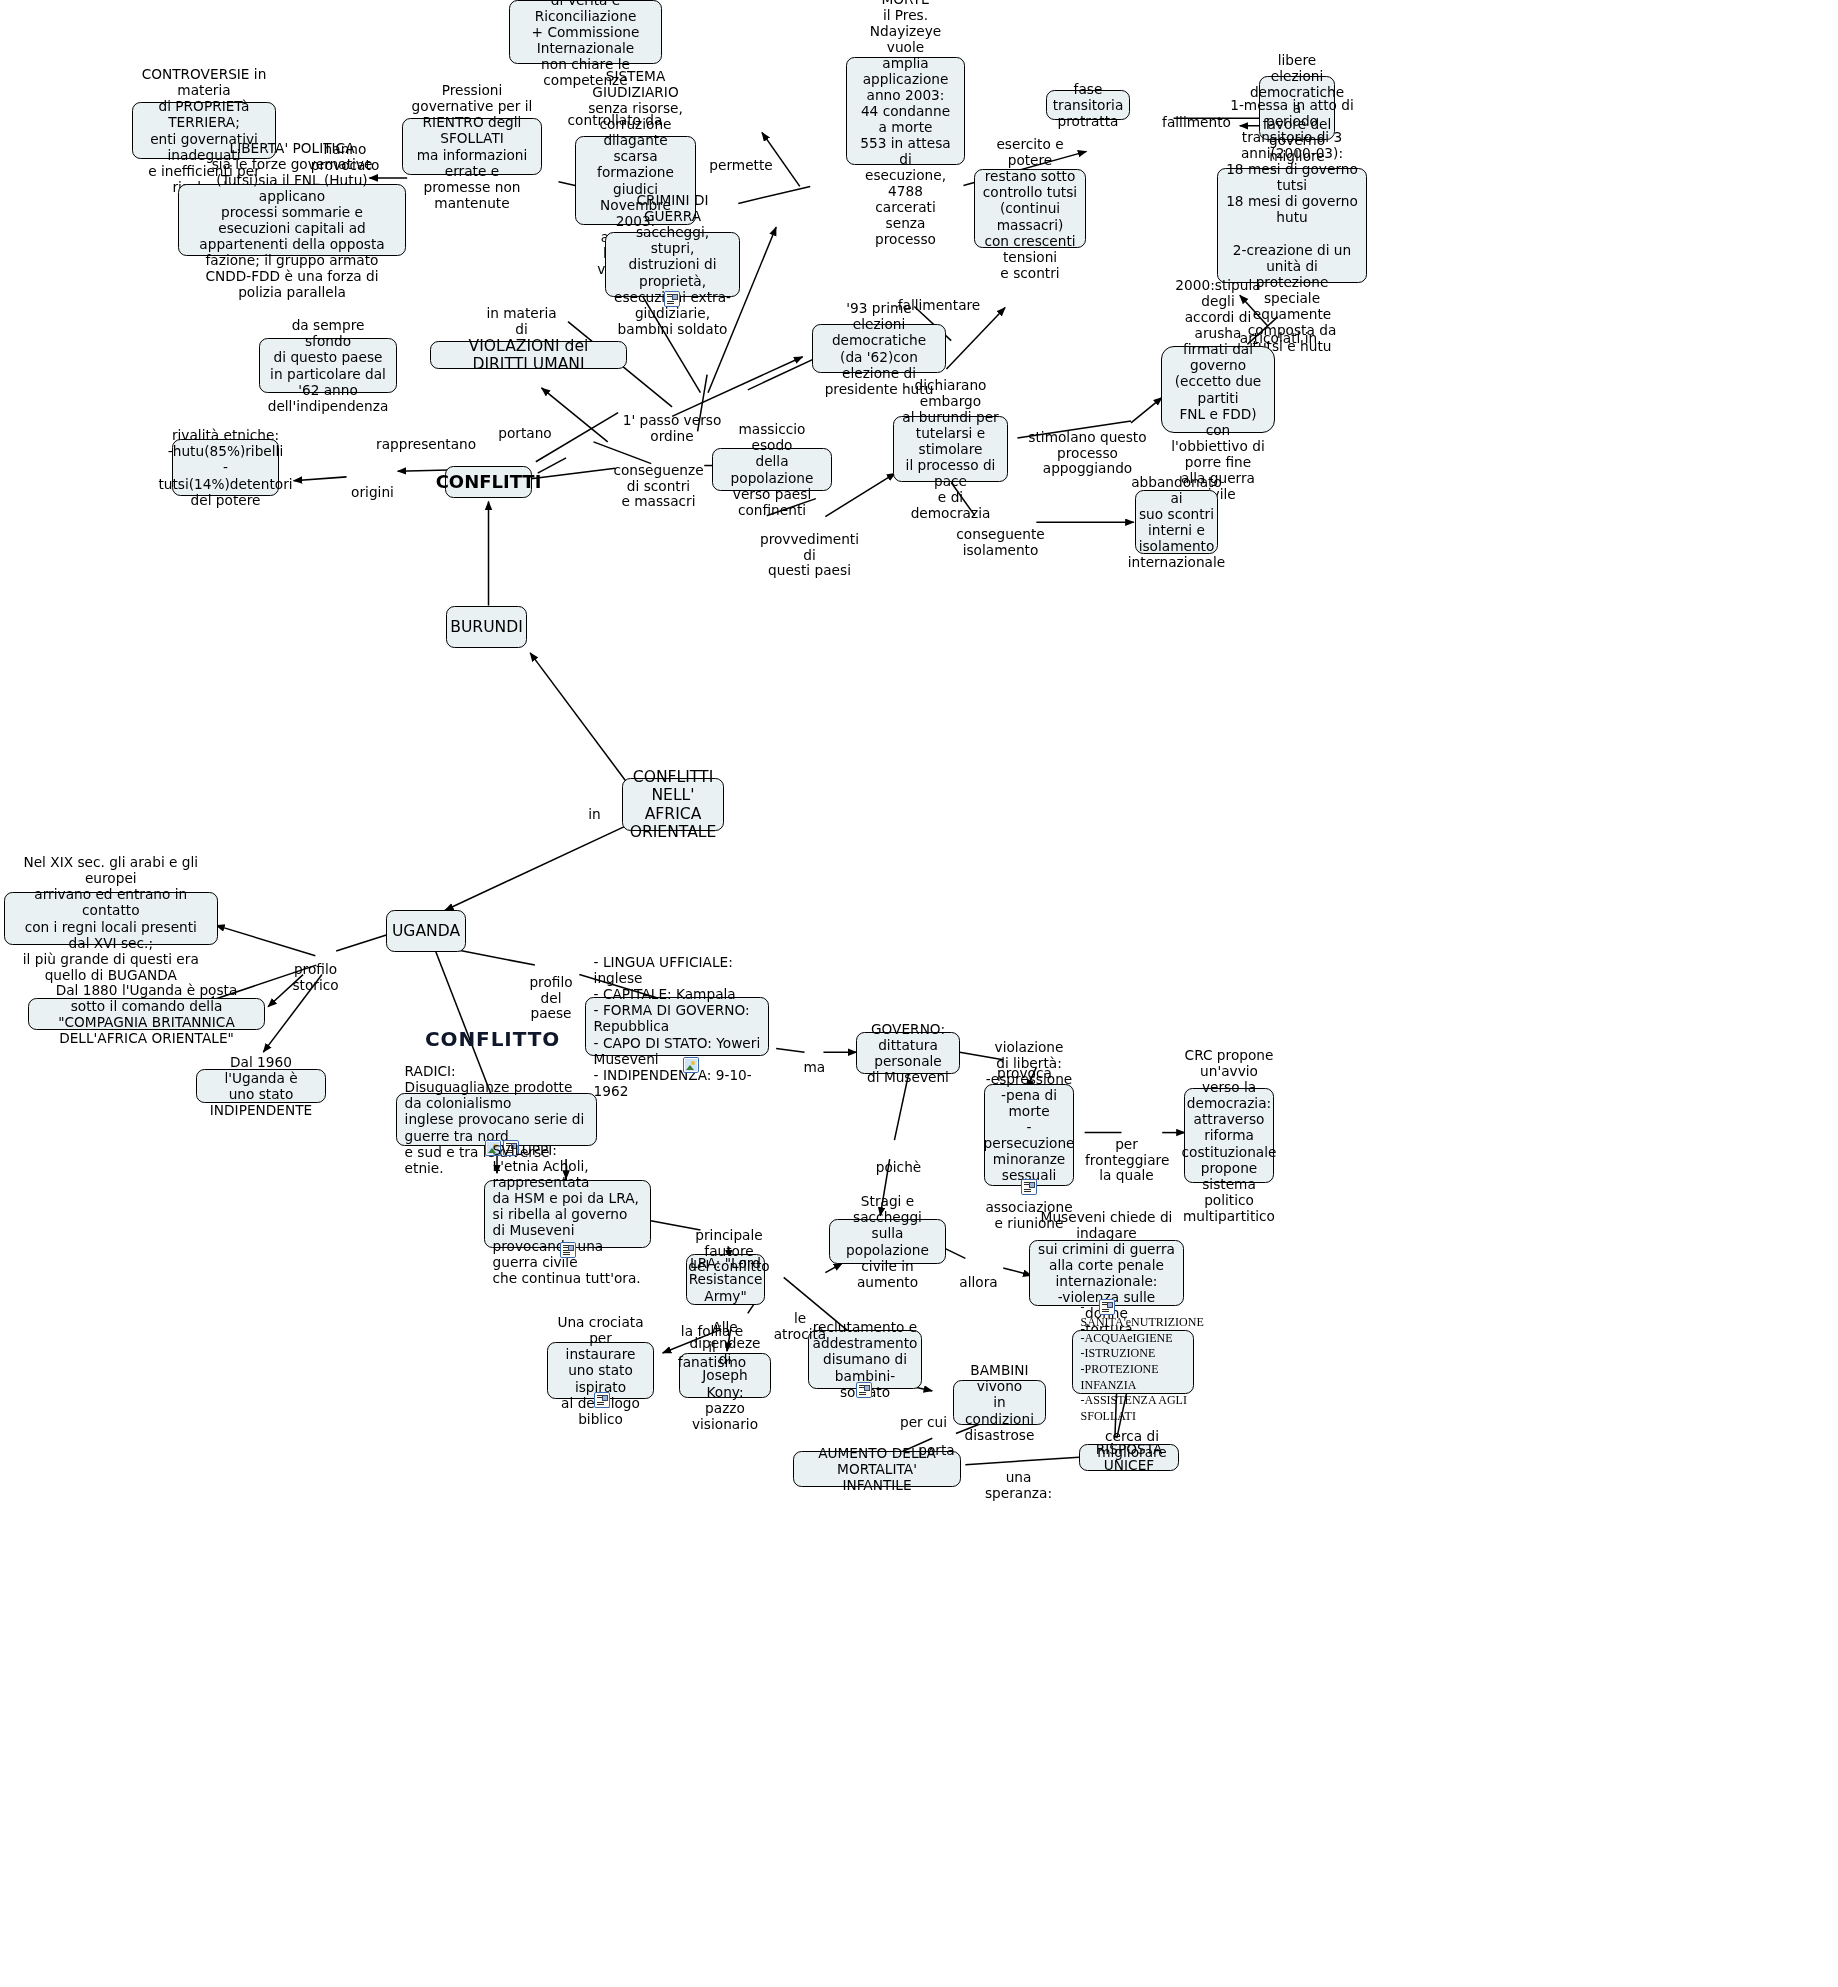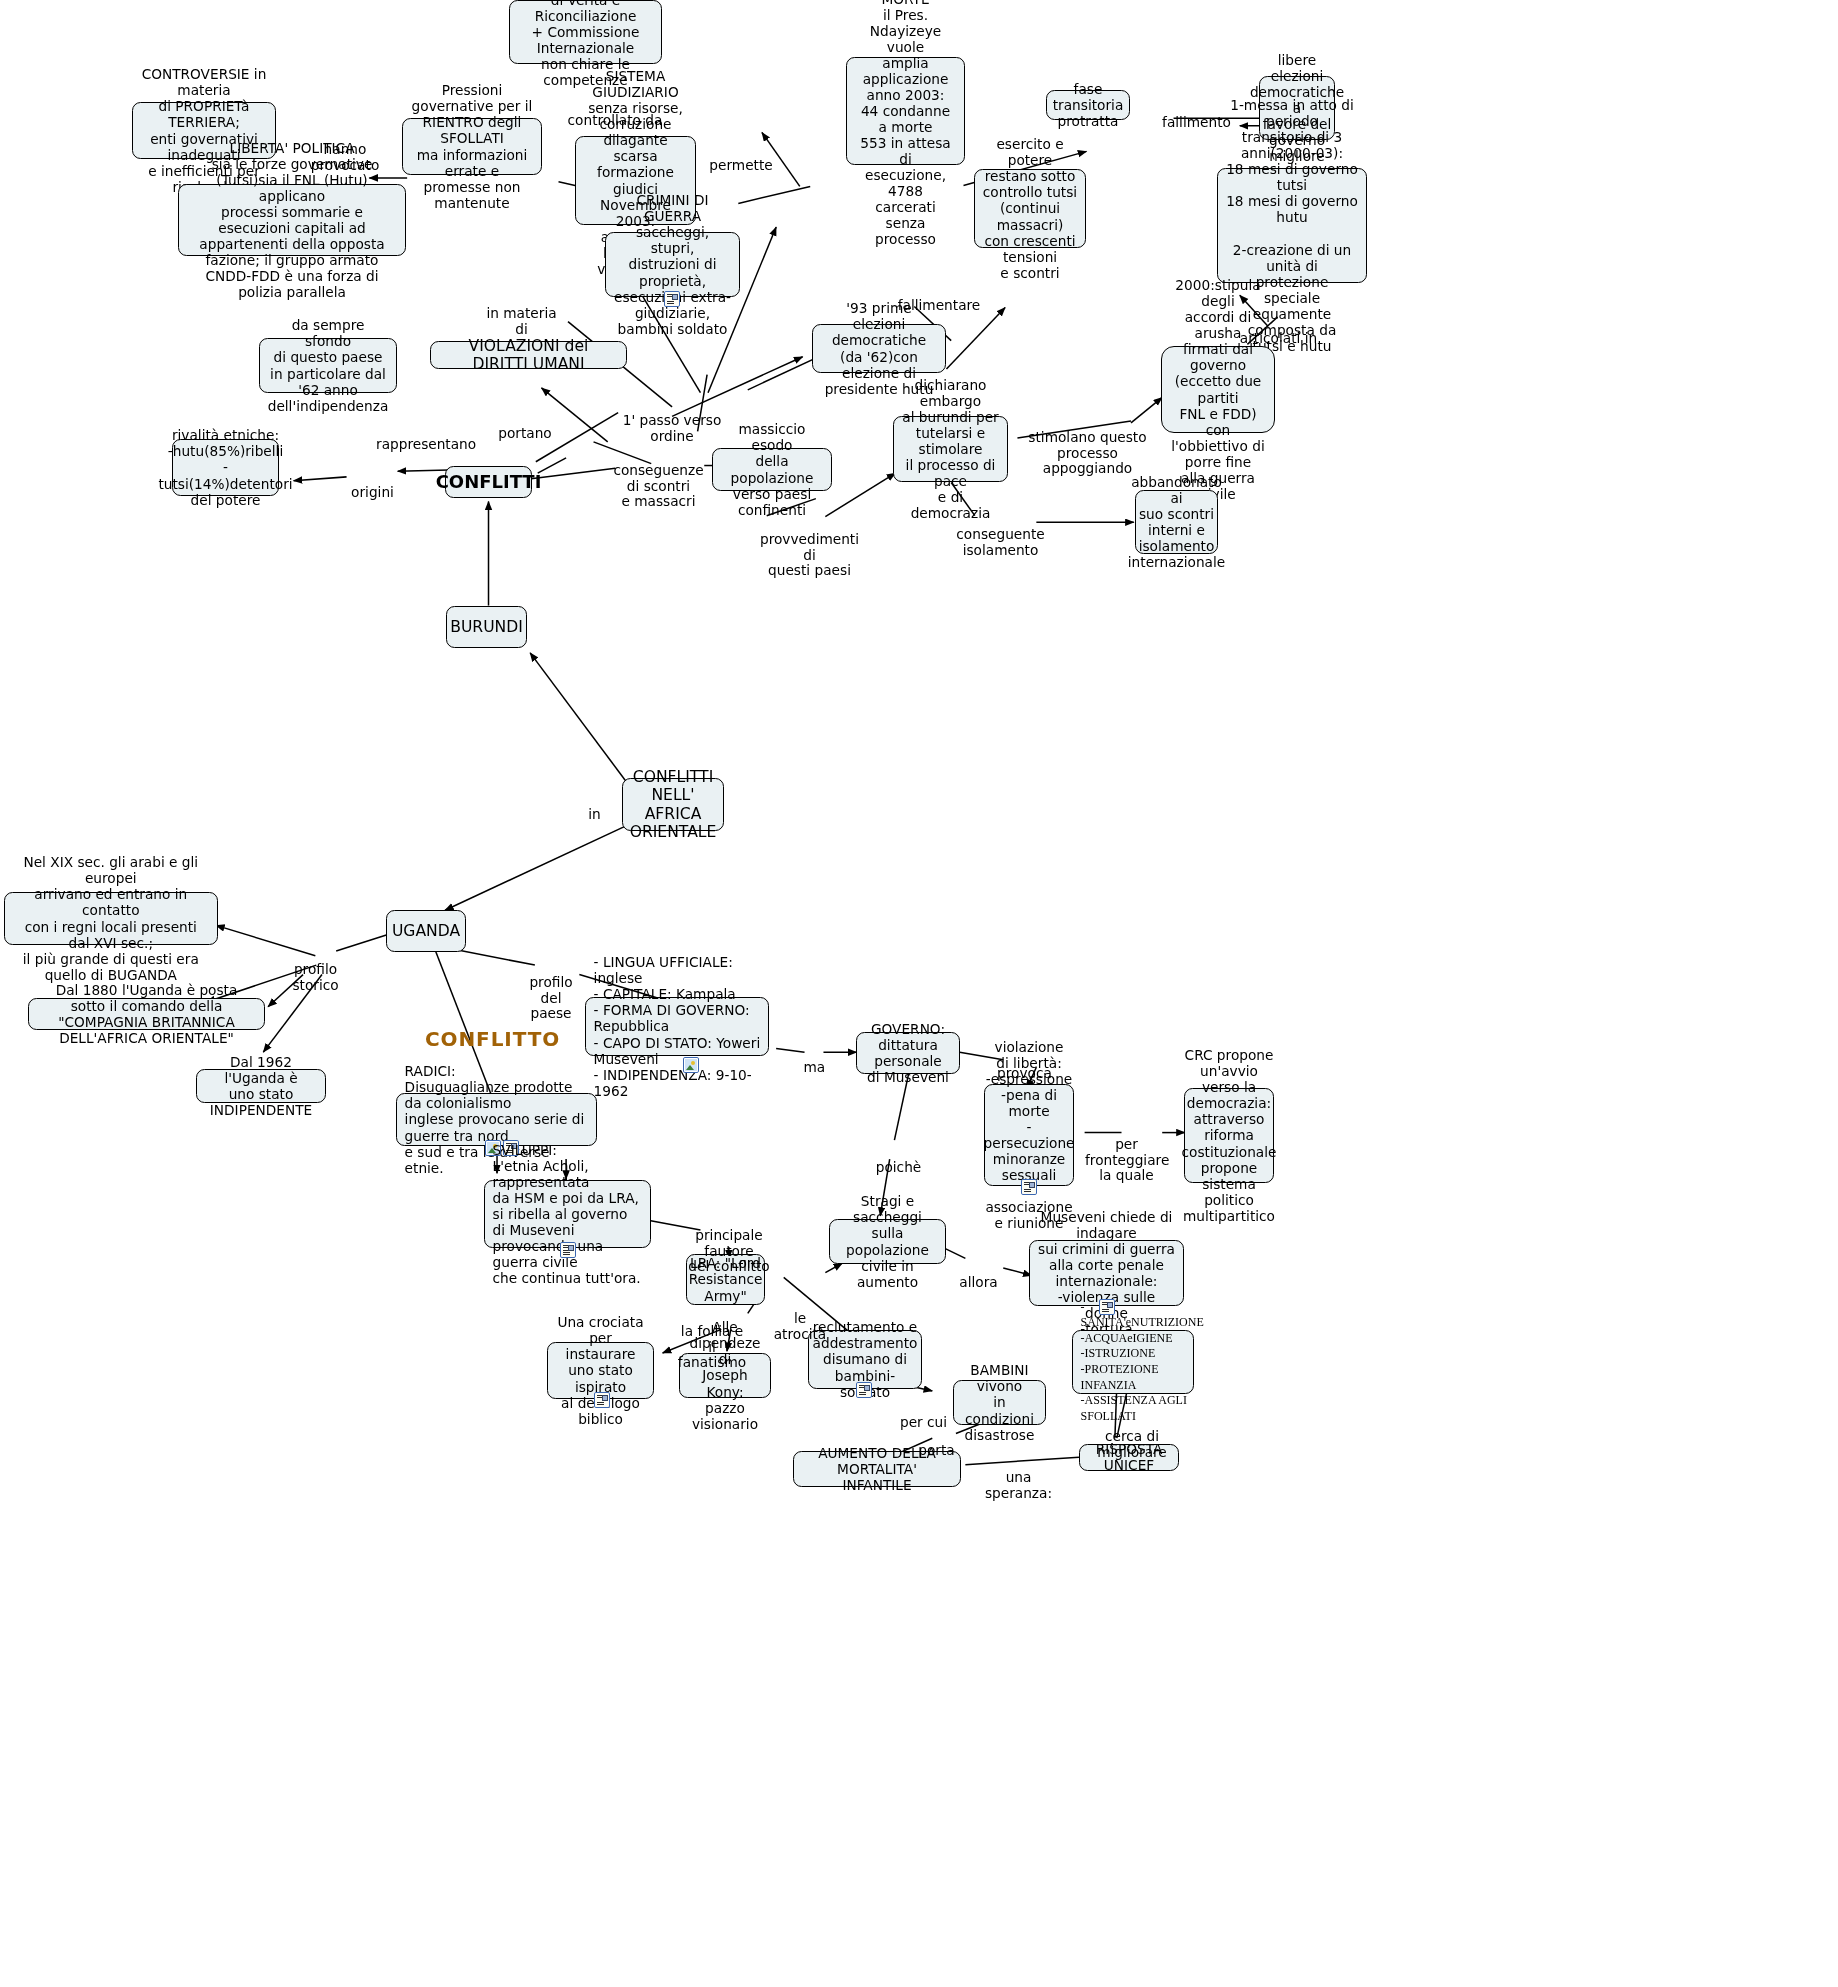--- a/index.html
+++ b/index.html
@@ -62,21 +62,21 @@
     color: #000000;
     text-align: center;
     white-space: pre-line;
     background: transparent;
   }
   .freetext {
     position: absolute;
     font-size: 20px;
     font-weight: bold;
     letter-spacing: 0.9px;
-    color: #a16207;
+    color: #0f172a;
     font-family: "DejaVu Sans", sans-serif;
   }
   .badge {
     position: absolute;
     width: 16px;
     height: 16px;
     border: 1.1px solid #3a66b0;
     background: #fdfdf5;
     border-radius: 1.9px;
     box-sizing: border-box;
@@ -394,21 +394,21 @@
 con i regni locali presenti dal XVI sec.;
 il più grande di questi era quello di BUGANDA</span>
   </div>
 
   <div class="node" style="left:28px; top:998px; width:237px; height:32px;">
     <span>Dal 1880 l'Uganda è posta sotto il comando della
 "COMPAGNIA BRITANNICA DELL'AFRICA ORIENTALE"</span>
   </div>
 
   <div class="node" style="left:196px; top:1069px; width:130px; height:34px;">
-    <span>Dal 1962 l'Uganda è
+    <span>Dal 1960 l'Uganda è
 uno stato INDIPENDENTE</span>
   </div>
 
   <div class="node left-align" style="left:585px; top:997px; width:184px; height:59px;">
     <span>- LINGUA UFFICIALE: inglese
 - CAPITALE: Kampala
 - FORMA DI GOVERNO: Repubblica
 - CAPO DI STATO: Yoweri Museveni
 - INDIPENDENZA: 9-10-1962</span>
   </div>

